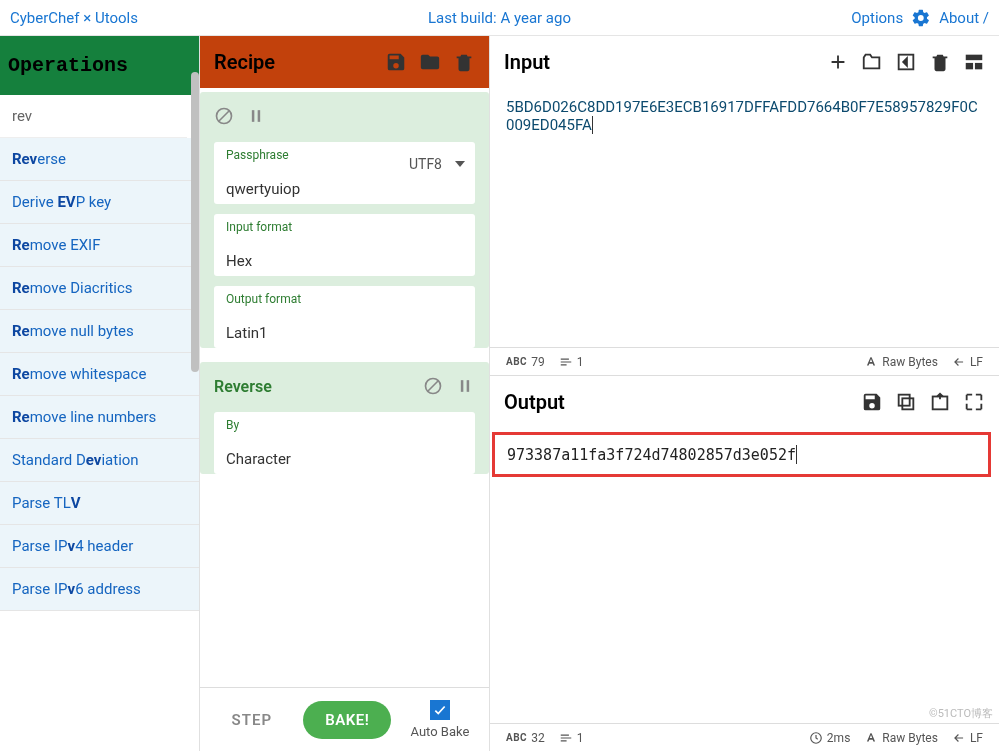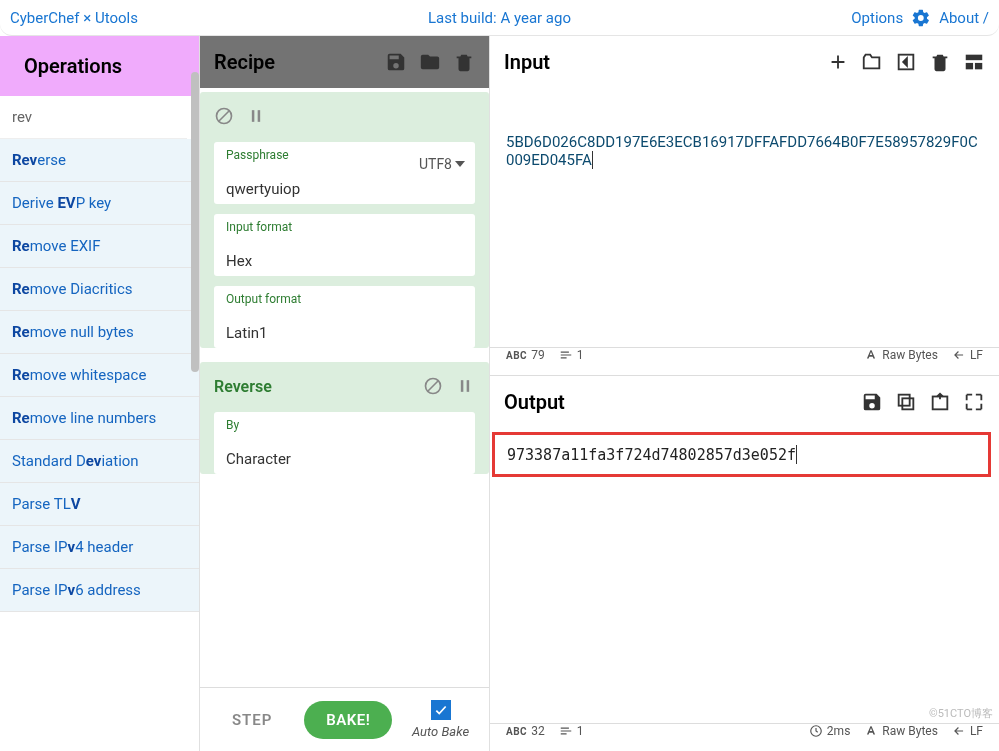--- a/index.html
+++ b/index.html
@@ -1,79 +1,79 @@
 <!DOCTYPE html>
 <html><head>
 <meta charset="utf-8">
 <style>
 * { margin: 0; padding: 0; box-sizing: border-box; font-family: -apple-system, BlinkMacSystemFont, "Segoe UI", Roboto, sans-serif; }
 body { width: 999px; height: 751px; overflow: hidden; background: #fff; }
 
 
-.header { height: 36px; background: #fff; display: flex; align-items: center; padding: 0 10px; border-bottom: 1px solid #e5e5e5; position: relative; border-radius: 12px; }
+.header { height: 36px; background: #fff; display: flex; align-items: center; padding: 0 10px; border-bottom: 1px solid #e5e5e5; position: relative; }
 .header-left { color: #1976d2; font-size: 15px; }
 .header-center { position: absolute; left: 50%; transform: translateX(-50%); color: #1976d2; font-size: 15px; }
 .header-right { margin-left: auto; display: flex; align-items: center; gap: 8px; color: #1976d2; font-size: 15px; }
 .gear-icon { width: 20px; height: 20px; }
 
 
 .main { display: flex; height: calc(751px - 36px); }
 .col { border-right: 1px solid #e0e0e0; }
 .col-ops { width: 200px; position: relative; }
 .col-recipe { width: 290px; background: #f5f5f5; display: flex; flex-direction: column; }
 .col-io { flex: 1; display: flex; flex-direction: column; }
 
 
-.panel-title { font-size: 20px; font-weight: 600; padding: 18px 24px; background: #f0abfc; }
+.panel-title { font-size: 20px; font-weight: 600; padding: 18px 8px; background: #15803d; font-family: Liberation Mono, monospace; }
 .search-input { width: calc(100% - 12px); border: none; padding: 12px 12px; font-size: 15px; outline: none; color: #666; border-bottom: 1px solid #eee; }
 .ops-list { overflow-y: auto; height: calc(100% - 100px); }
 .op-item { padding: 12px 12px; border-bottom: 1px solid #e5e5e5; background: #ecf5fa; font-size: 15px; color: #1565c0; cursor: pointer; }
 .op-item b { font-weight: 700; color: #0d47a1; }
 .ops-scrollbar { position: absolute; right: 0; top: 36px; width: 8px; height: 300px; background: #c0c0c0; border-radius: 4px; }
 
 
-.recipe-header { display: flex; align-items: center; padding: 14px 14px; background: #737373; }
+.recipe-header { display: flex; align-items: center; padding: 14px 14px; background: #c2410c; }
 .recipe-header .panel-title-inline { font-size: 20px; font-weight: 600; flex: 1; }
 .header-icons { display: flex; gap: 12px; }
 .hicon { width: 22px; height: 22px; color: #333; cursor: pointer; }
 
 .recipe-body { flex: 1; background: #fff; overflow-y: auto; }
 .recipe-op { background: #dceede; margin: 4px 0; border-radius: 3px; }
 .recipe-op-header { display: flex; align-items: center; padding: 14px 14px 10px; }
 .recipe-op-title { color: #2e7d32; font-weight: 600; font-size: 16px; flex: 1; }
 .recipe-op-icons { display: flex; gap: 12px; color: #888; }
 .ricon { width: 20px; height: 20px; }
 
 .arg-box { background: #fff; margin: 6px 14px 10px; border-radius: 3px; padding: 6px 12px; position: relative; }
 .arg-box:last-child { margin-bottom: 14px; }
 .arg-label { color: #2e7d32; font-size: 12px; }
 .arg-value { font-size: 15px; color: #333; margin-top: 18px; }
-.arg-encoding { position: absolute; right: 10px; top: 14px; font-size: 14px; color: #555; display: flex; align-items: center; gap: 3px; }
+.arg-encoding { position: absolute; right: 10px; top: 14px; font-size: 14px; color: #555; display: flex; align-items: center; gap: 13px; }
 .caret-down { width: 10px; height: 10px; }
 
 .recipe-footer { background: #fff; border-top: 1px solid #ddd; padding: 12px 10px; display: flex; align-items: center; justify-content: space-around; }
 .step-btn { color: #888; font-size: 15px; font-weight: 600; letter-spacing: 1px; padding: 10px 12px; }
 .bake-btn { background: #4caf50; color: #fff; font-size: 15px; font-weight: 600; letter-spacing: 0.5px; border: none; border-radius: 22px; padding: 10px 22px; cursor: pointer; }
-.autobake-wrap { display: flex; flex-direction: column; align-items: center; gap: 4px; font-size: 13px; color: #555; font-style: italic; }
+.autobake-wrap { display: flex; flex-direction: column; align-items: center; gap: 4px; font-size: 13px; color: #555; }
 .autobake-check { width: 20px; height: 20px; background: #1976d2; display: flex; align-items: center; justify-content: center; }
 .autobake-check svg { width: 14px; height: 14px; color: #fff; }
 
 
-.io-input { flex: 0 0 340px; border-bottom: 1px solid #ddd; display: flex; flex-direction: column; gap: 35px; }
+.io-input { flex: 0 0 340px; border-bottom: 1px solid #ddd; display: flex; flex-direction: column; }
 .io-output { flex: 1; display: flex; flex-direction: column; position: relative; }
 .io-header { display: flex; align-items: center; padding: 14px 14px; }
 .io-title { font-size: 20px; font-weight: 600; flex: 1; }
 .io-icons { display: flex; gap: 12px; }
 .io-content { flex: 1; padding: 10px 16px; font-family: "Consolas", monospace; font-size: 15px; word-break: break-all; color: #0c4a6e; }
 .io-text-cursor { border-right: 1px solid #333; }
 
 .output-highlight { border: 3px solid #e53935; padding: 10px 12px; margin: 4px 8px 0 2px; }
 .output-text { font-family: "Consolas", monospace; font-size: 15px; color: #222; }
 
-.status-bar { height: 28px; border-top: 1px solid #ddd; display: flex; align-items: flex-start; padding: 0 16px; font-size: 12px; color: #555; gap: 14px; background: #fff; }
+.status-bar { height: 28px; border-top: 1px solid #ddd; display: flex; align-items: center; padding: 0 16px; font-size: 12px; color: #555; gap: 14px; background: #fff; }
 .status-bar .sp { flex: 1; }
 .stat-icon { width: 14px; height: 14px; vertical-align: middle; }
 .stat-group { display: flex; align-items: center; gap: 4px; }
 .abc-label { font-size: 10px; font-weight: bold; letter-spacing: 0.5px; }
 
 .watermark { position: absolute; right: 6px; bottom: 30px; color: #bbb; font-size: 11px; }
 </style>
 </head>
 <body>
 

